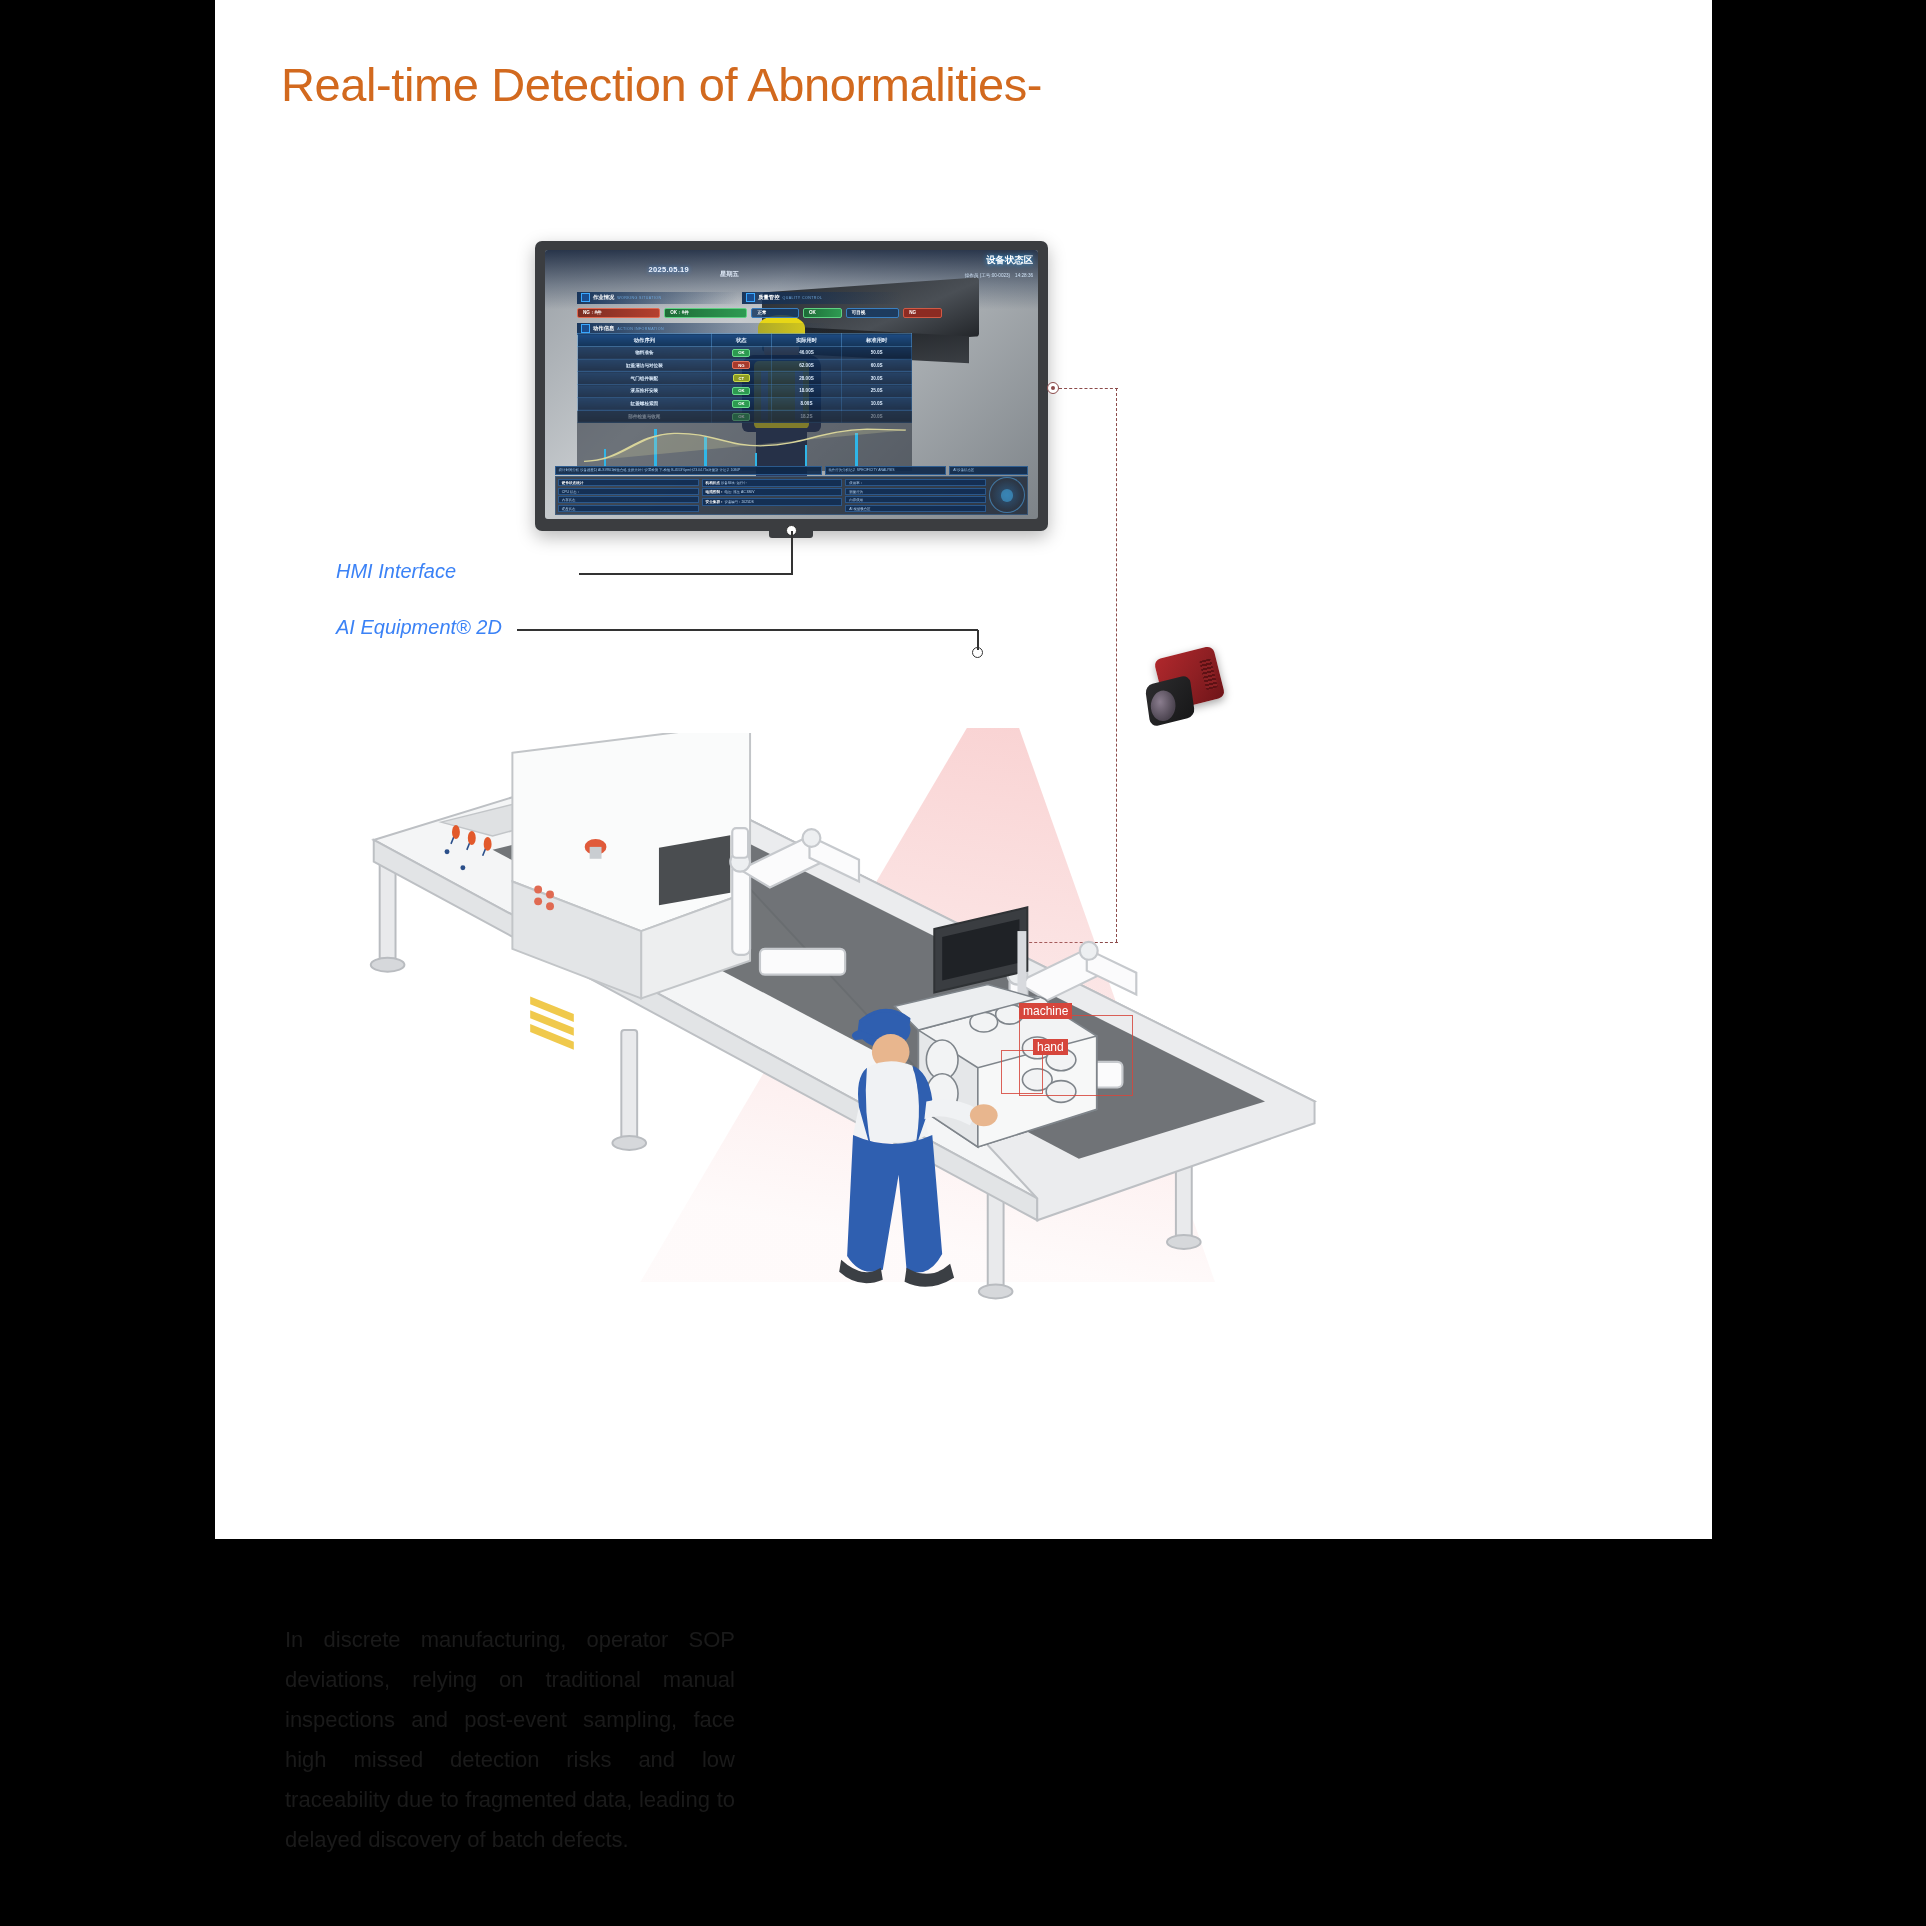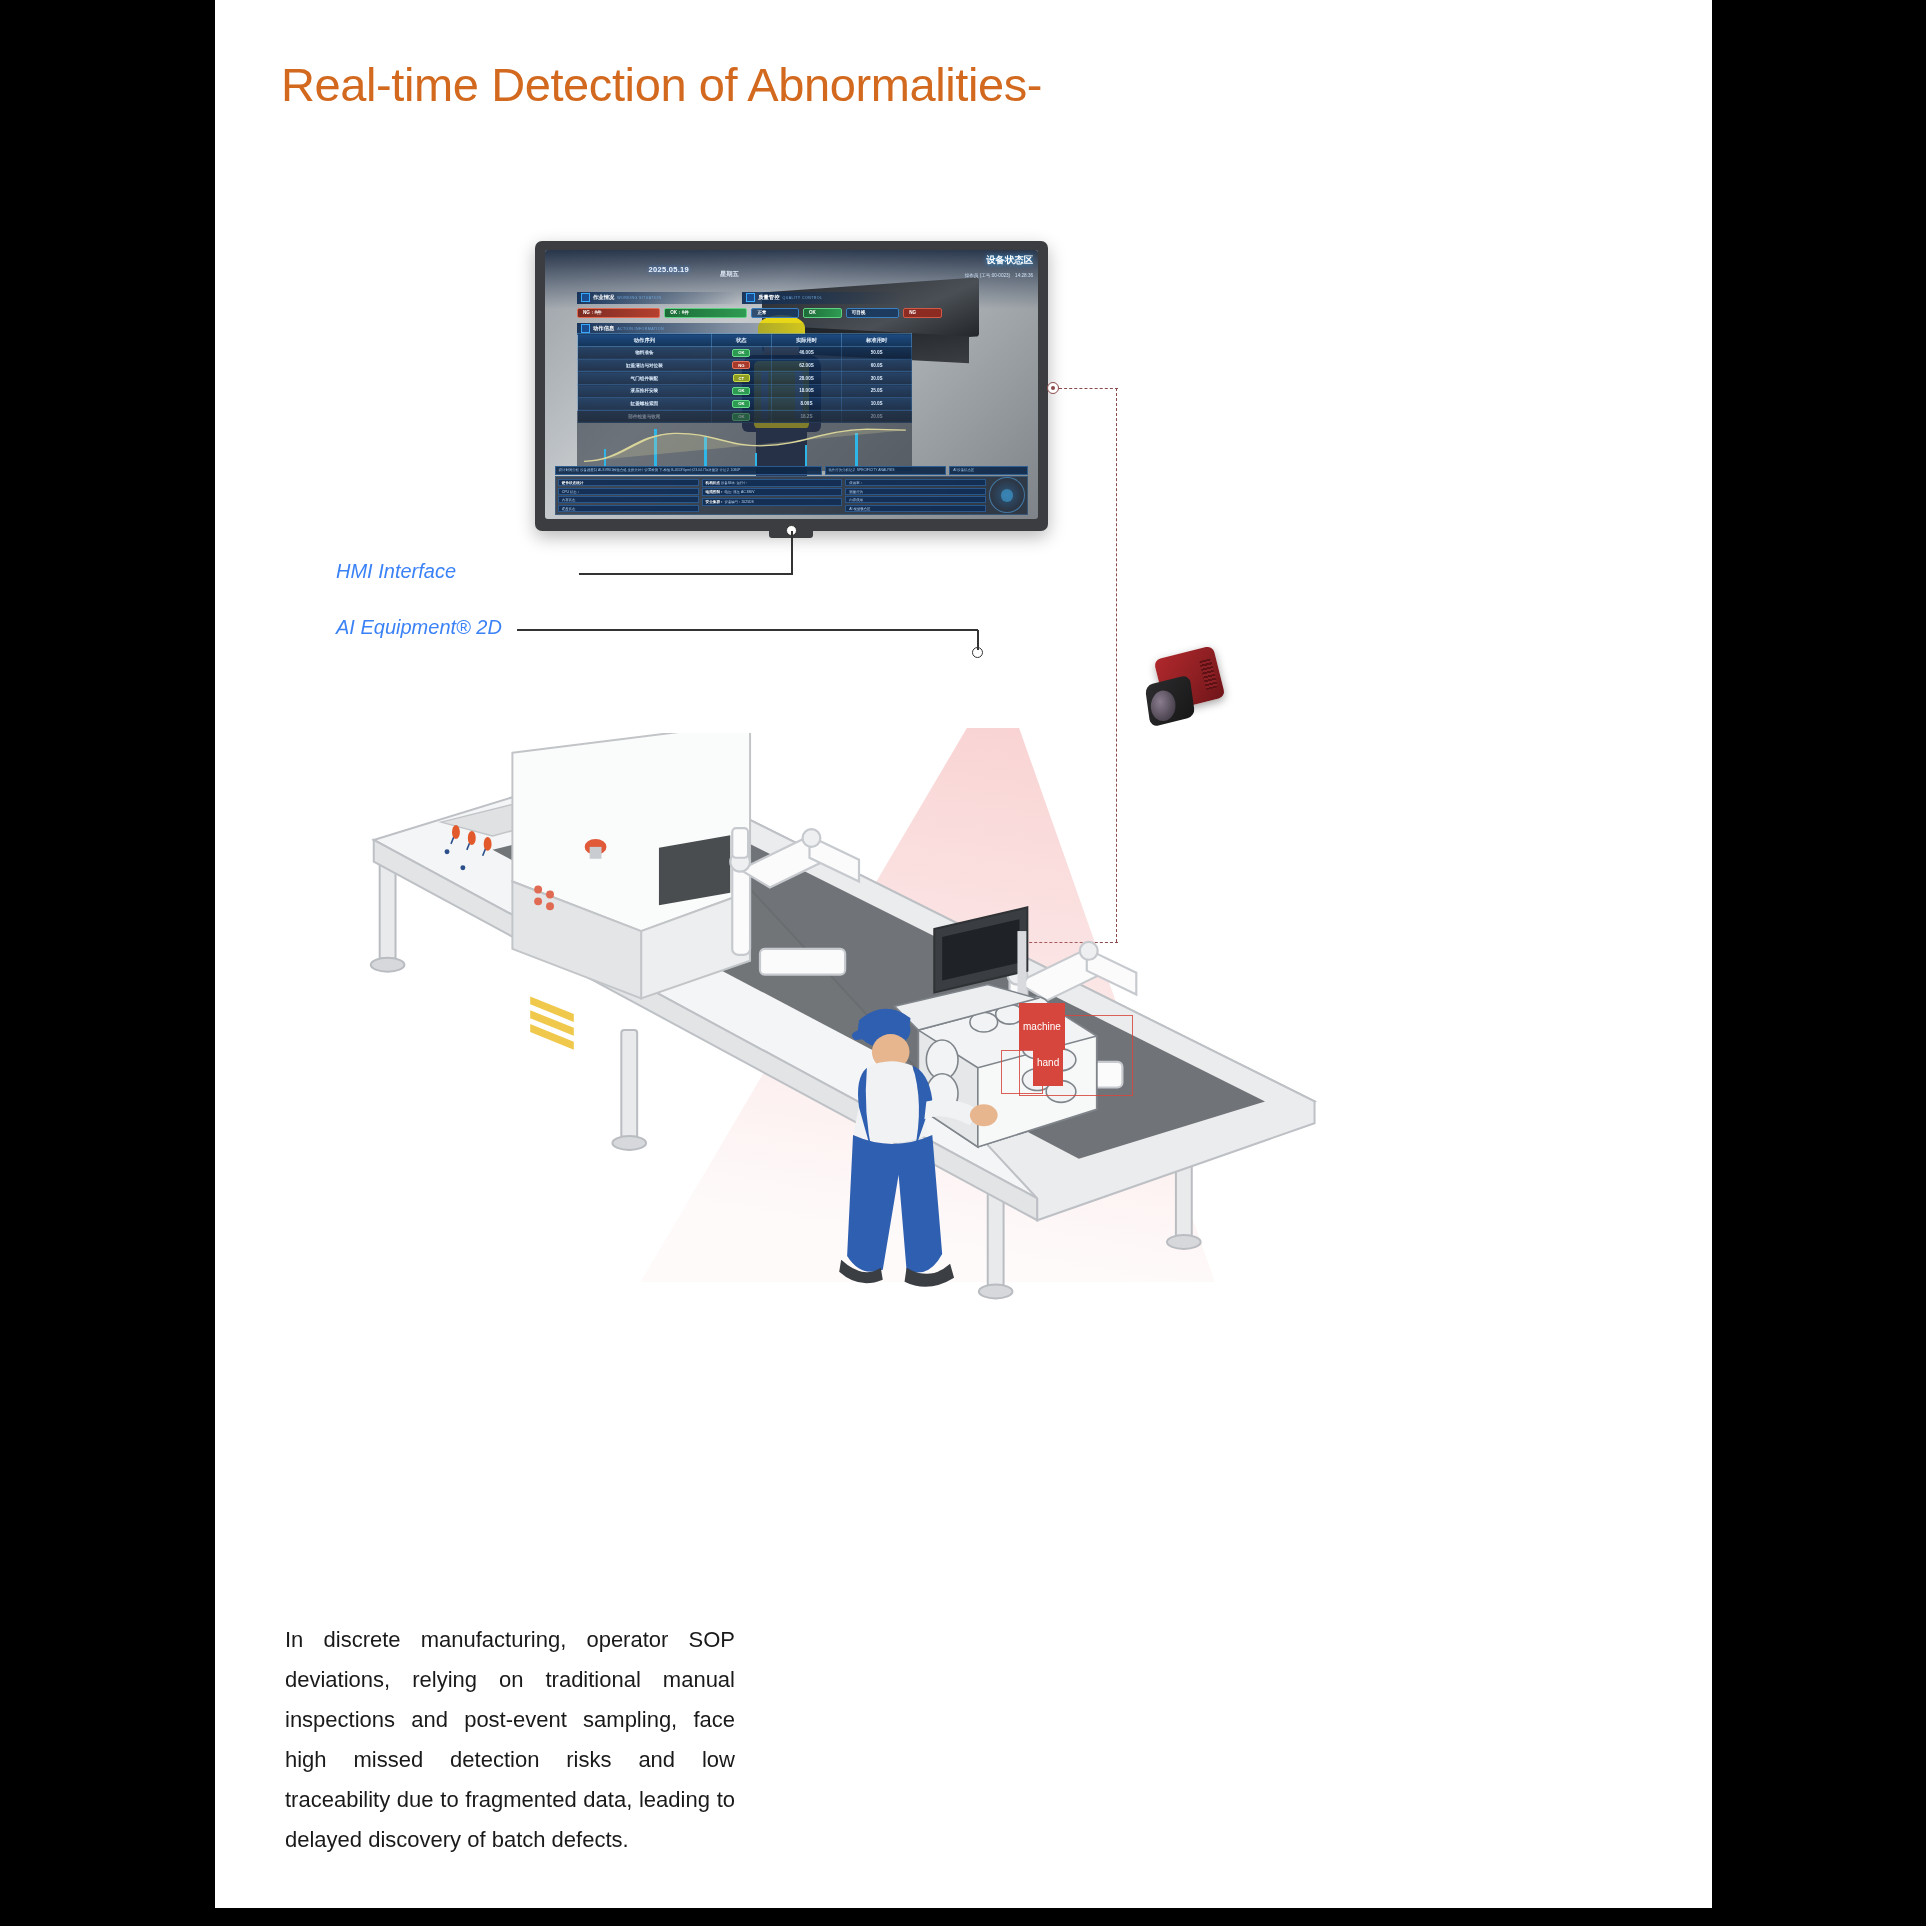--- a/index.html
+++ b/index.html
@@ -5,21 +5,21 @@
   html,body{margin:0;padding:0;}
   body{
     width:1927px;height:1927px;
     background:#000;
     font-family:"Liberation Sans", sans-serif;
     overflow:hidden;
   }
   .page{
     position:absolute;
     left:215px;top:0;
-    width:1497px;height:1908px;
+    width:1497px;height:1539px;
     background:#ffffff;
   }
   
   .title{
     position:absolute;left:66px;top:57px;
     font-size:47px;font-weight:400;
     color:#D2691E;letter-spacing:-0.4px;
     white-space:nowrap;
   }
   .subtitle{
@@ -216,21 +216,21 @@
     position:absolute;left:347px;top:728px;width:653px;height:554px;
     background:linear-gradient(190deg,rgba(240,140,140,.40),rgba(240,160,160,.05) 85%);
     clip-path:polygon(62% 0%,70% 0%,100% 100%,12% 100%);
     pointer-events:none;
   }
   
   .illus{position:absolute;left:129px;top:733px;width:1030px;height:614px;}
   .det-box{position:absolute;border:1.4px solid rgba(214,70,60,.85);}
   .det-tag{
     position:absolute;background:#d6463c;color:#fff;
-    font-size:10px;padding:18px 4px;white-space:nowrap;
+    font-size:12px;padding:1px 4px;white-space:nowrap;
     font-family:"Liberation Sans",sans-serif;
   }
   
   .bodycol{
     position:absolute;font-size:22px;line-height:40px;color:#1a1a1a;
   }
   .bodycol p{margin:4px;text-align:justify;}
   .col-left{left:66px;top:1616px;width:458px;}
   .col-right{left:597px;top:1616px;width:458px;}
 </style>

